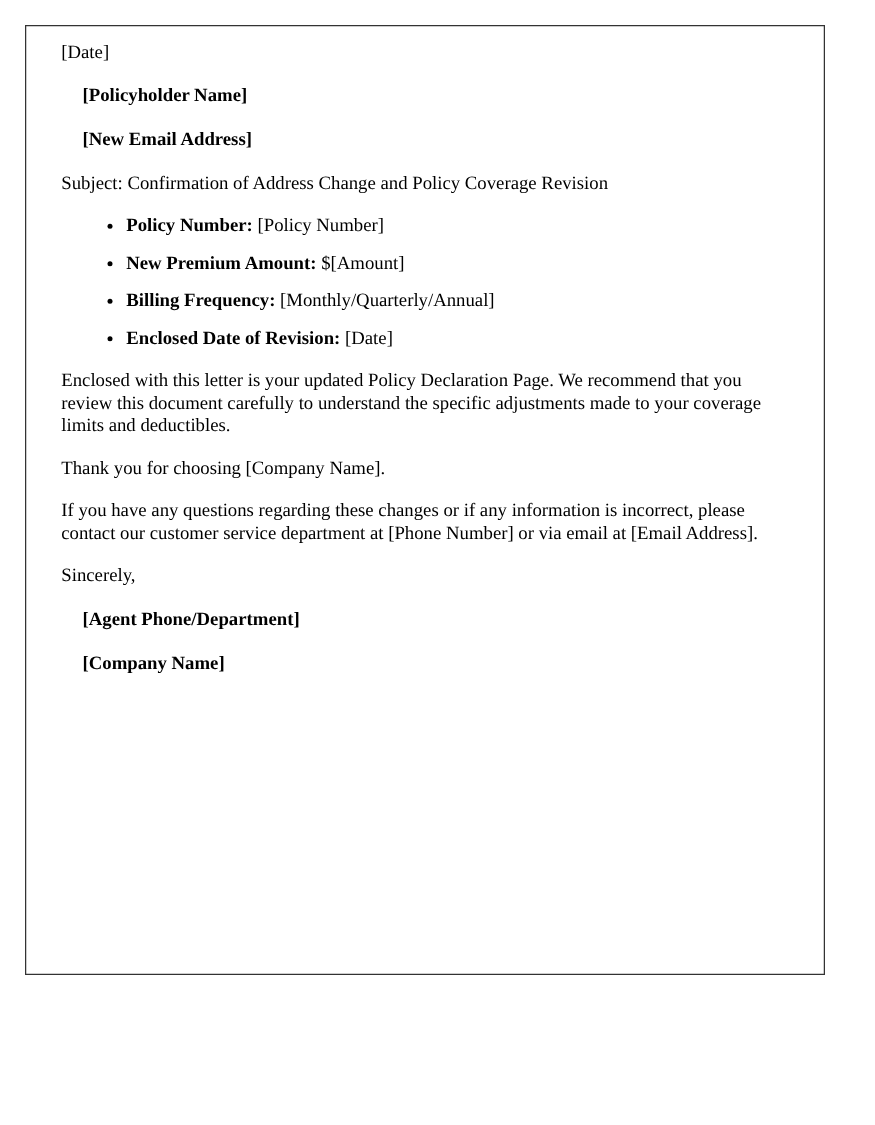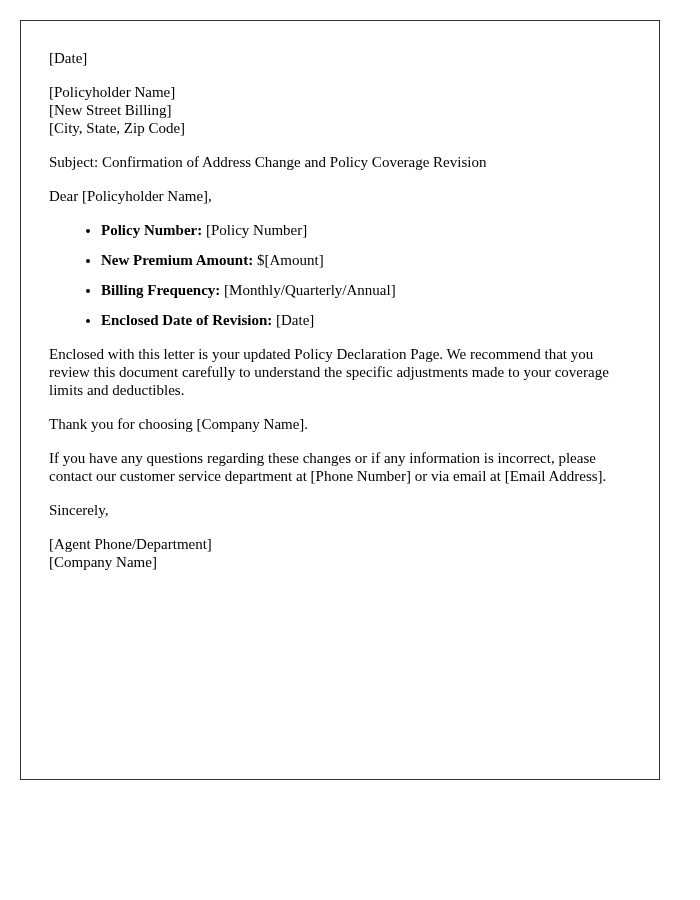--- a/index.html
+++ b/index.html
@@ -17,30 +17,31 @@
       line-height: 18px;
     }
     .letter {
       position: absolute;
       left: 20px;
       top: 20px;
       width: 640px;
       height: 760px;
       border: 1px solid #333333;
       box-sizing: border-box;
-      padding: 28px 28px 0 28px;
+      padding: 12px 28px 0 28px;
     }
     .letter p {
       margin: 0 0 16px 0;
     }
     .letter .block {
       margin: 0 0 16px 0;
     }
     .letter .block div {
-      margin: 0;
+      margin: 17px;
+      font-weight: bold;
     }
     .letter ul {
       margin: 0 0 16px 0;
       padding-left: 40px;
       list-style-type: disc;
     }
     .letter ul li {
       margin: 12px;
     }
     .letter strong {
@@ -48,27 +49,25 @@
     }
   </style>
 </head>
 <body>
 
 <div class="letter">
   <p>[Date]</p>
 
   <div class="block">
     <div>[Policyholder Name]</div>
-    <div>[New Street Billing]</div>
-    <div>[City, State, Zip Code]</div>
+    <div>[New Email Address]</div>
   </div>
 
   <p>Subject: Confirmation of Address Change and Policy Coverage Revision</p>
 
-  <p>Dear [Policyholder Name],</p>
 
 
 
   <ul>
     <li><strong>Policy Number:</strong><span> [Policy Number]</span></li>
     <li><strong>New Premium Amount:</strong><span> $[Amount]</span></li>
     <li><strong>Billing Frequency:</strong><span> [Monthly/Quarterly/Annual]</span></li>
     <li><strong>Enclosed Date of Revision:</strong><span> [Date]</span></li>
   </ul>
 

